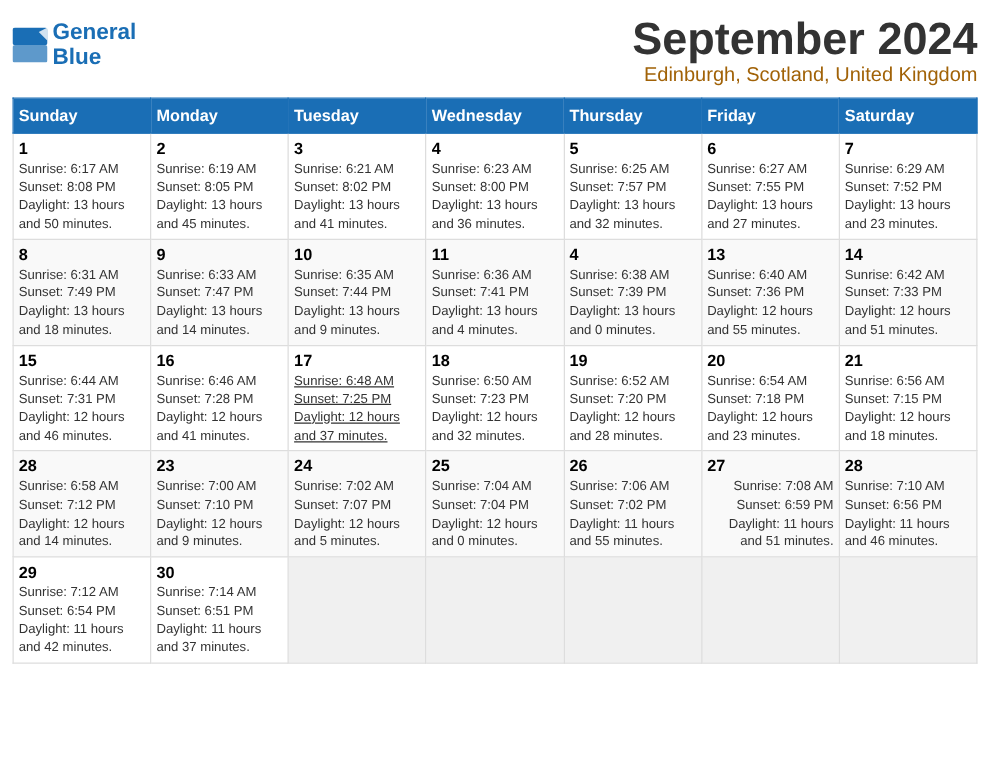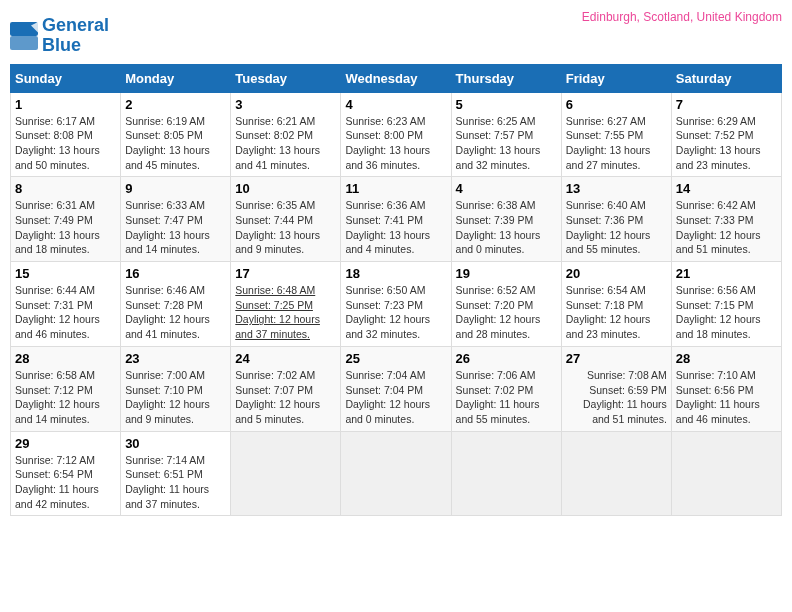--- a/index.html
+++ b/index.html
@@ -38,22 +38,22 @@
     }
     .title-block {
       text-align: right;
     }
     .month-title {
       font-size: 36px;
       font-weight: bold;
       color: #333;
     }
     .location-title {
-      font-size: 12px;
-      color: #ec4899;
+      font-size: 16px;
+      color: #a16207;
     }
     table {
       width: 100%;
       border-collapse: collapse;
       font-size: 11px;
     }
     thead tr {
       background-color: #1a6eb5;
       color: white;
     }
@@ -103,20 +103,21 @@
       <rect x="0" y="0" width="40" height="20" rx="3" fill="#1a6eb5"></rect>
       <rect x="0" y="20" width="40" height="20" rx="3" fill="#1a6eb5" opacity="0.7"></rect>
       <polygon points="30,5 40,0 40,15" fill="white" opacity="0.8"></polygon>
     </svg>
     <div class="logo-text">
       <span>General</span><br>
       <span style="color:#1a6eb5">Blue</span>
     </div>
   </div>
   <div class="title-block">
+    <div class="month-title">September 2024</div>
     <div class="location-title">Edinburgh, Scotland, United Kingdom</div>
   </div>
 </div>
 
 <table>
   <thead>
     <tr>
     <th>Sunday</th>
         <th>Monday</th>
         <th>Tuesday</th>

